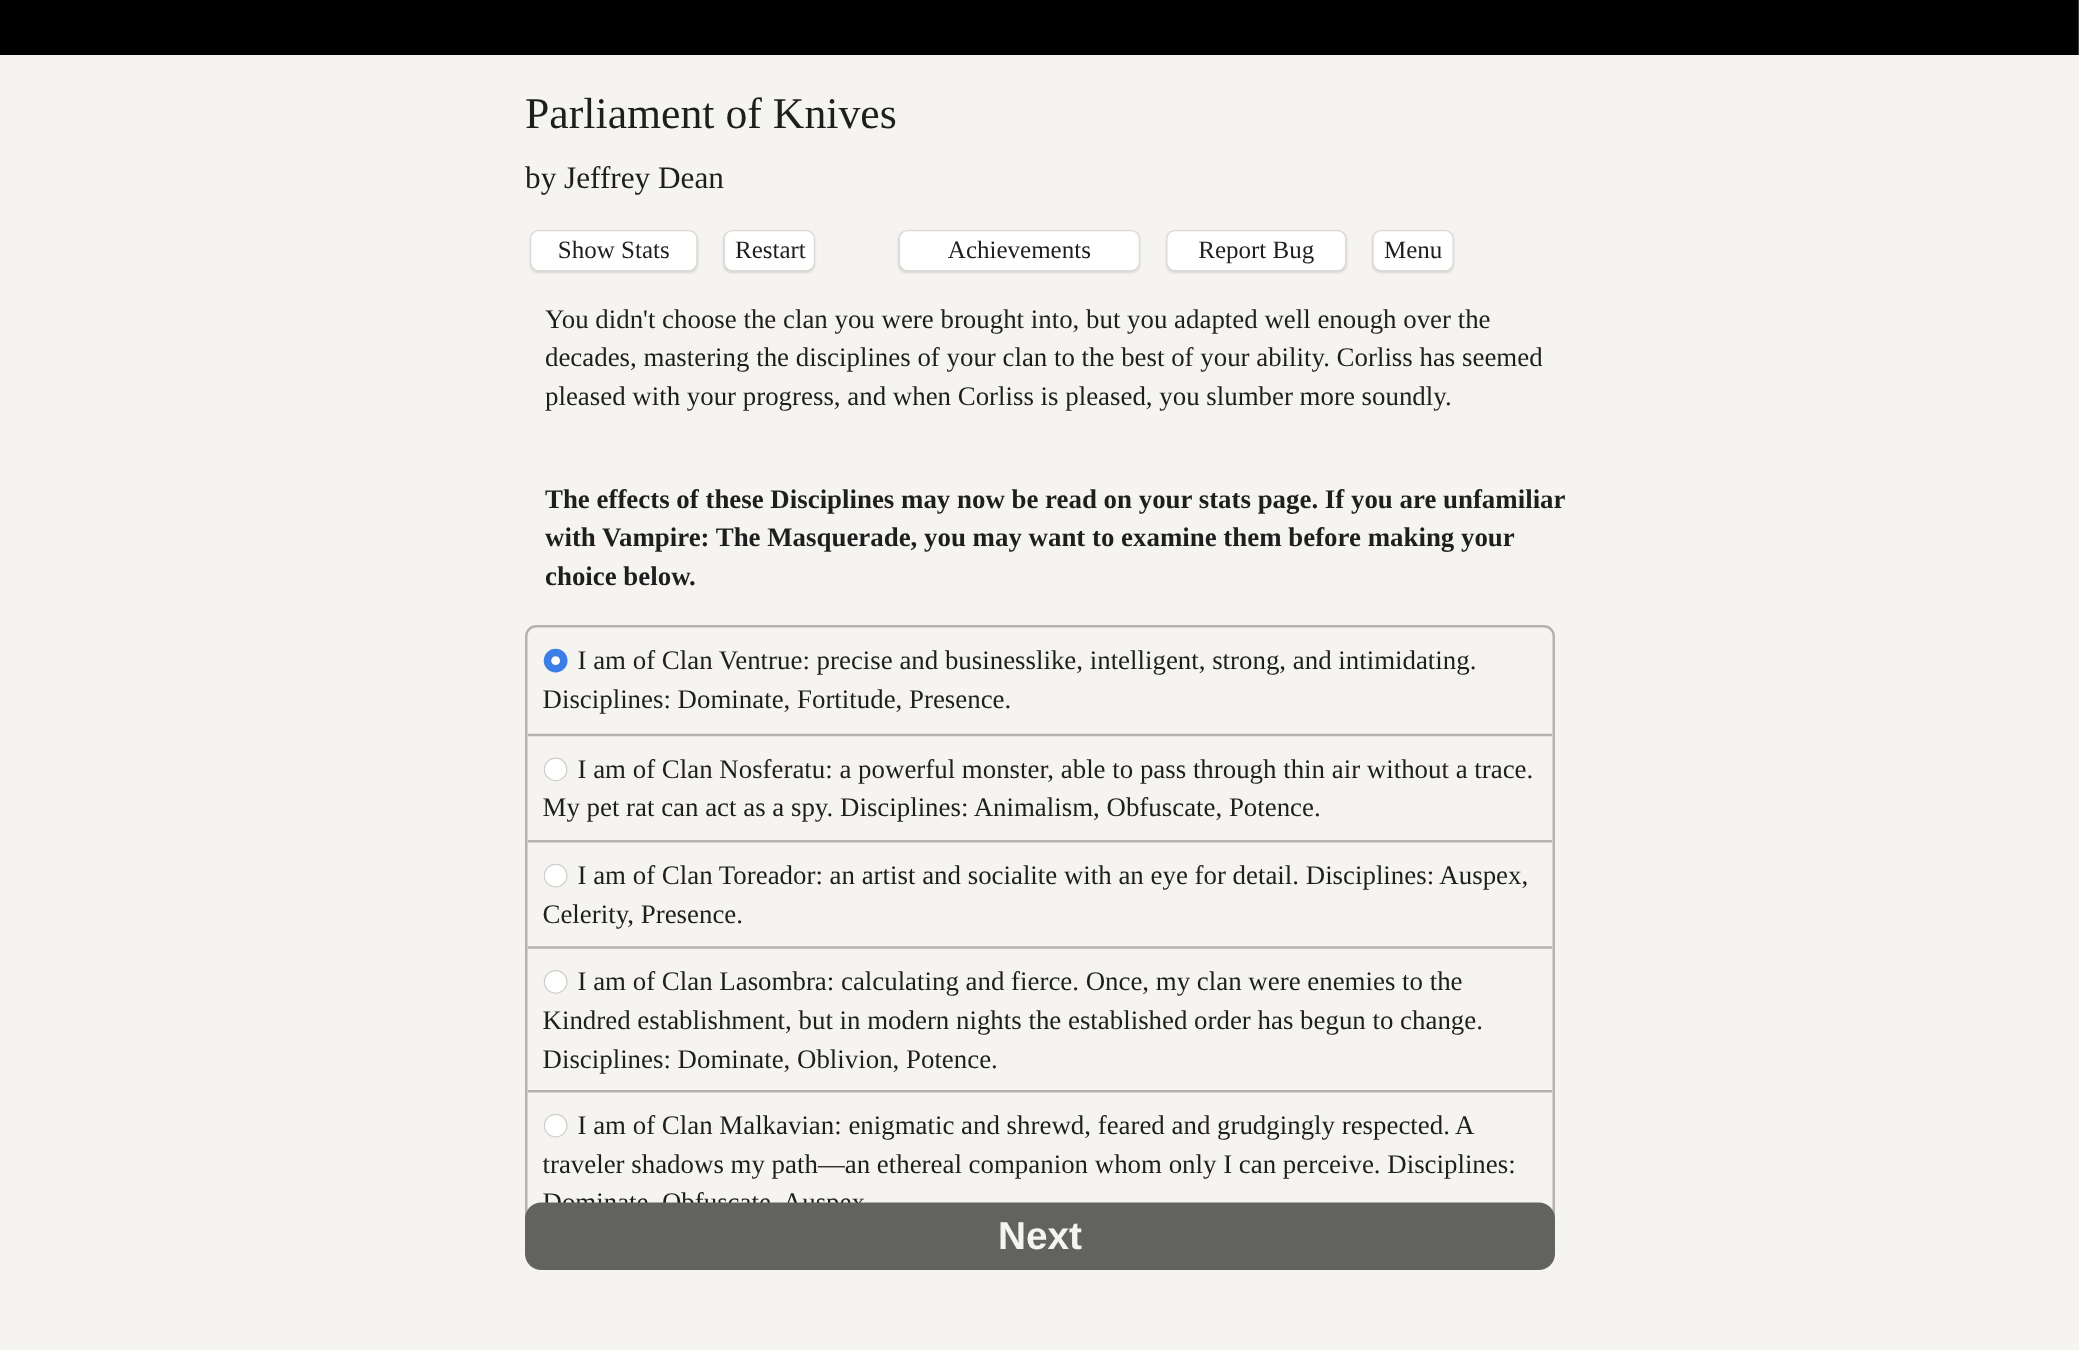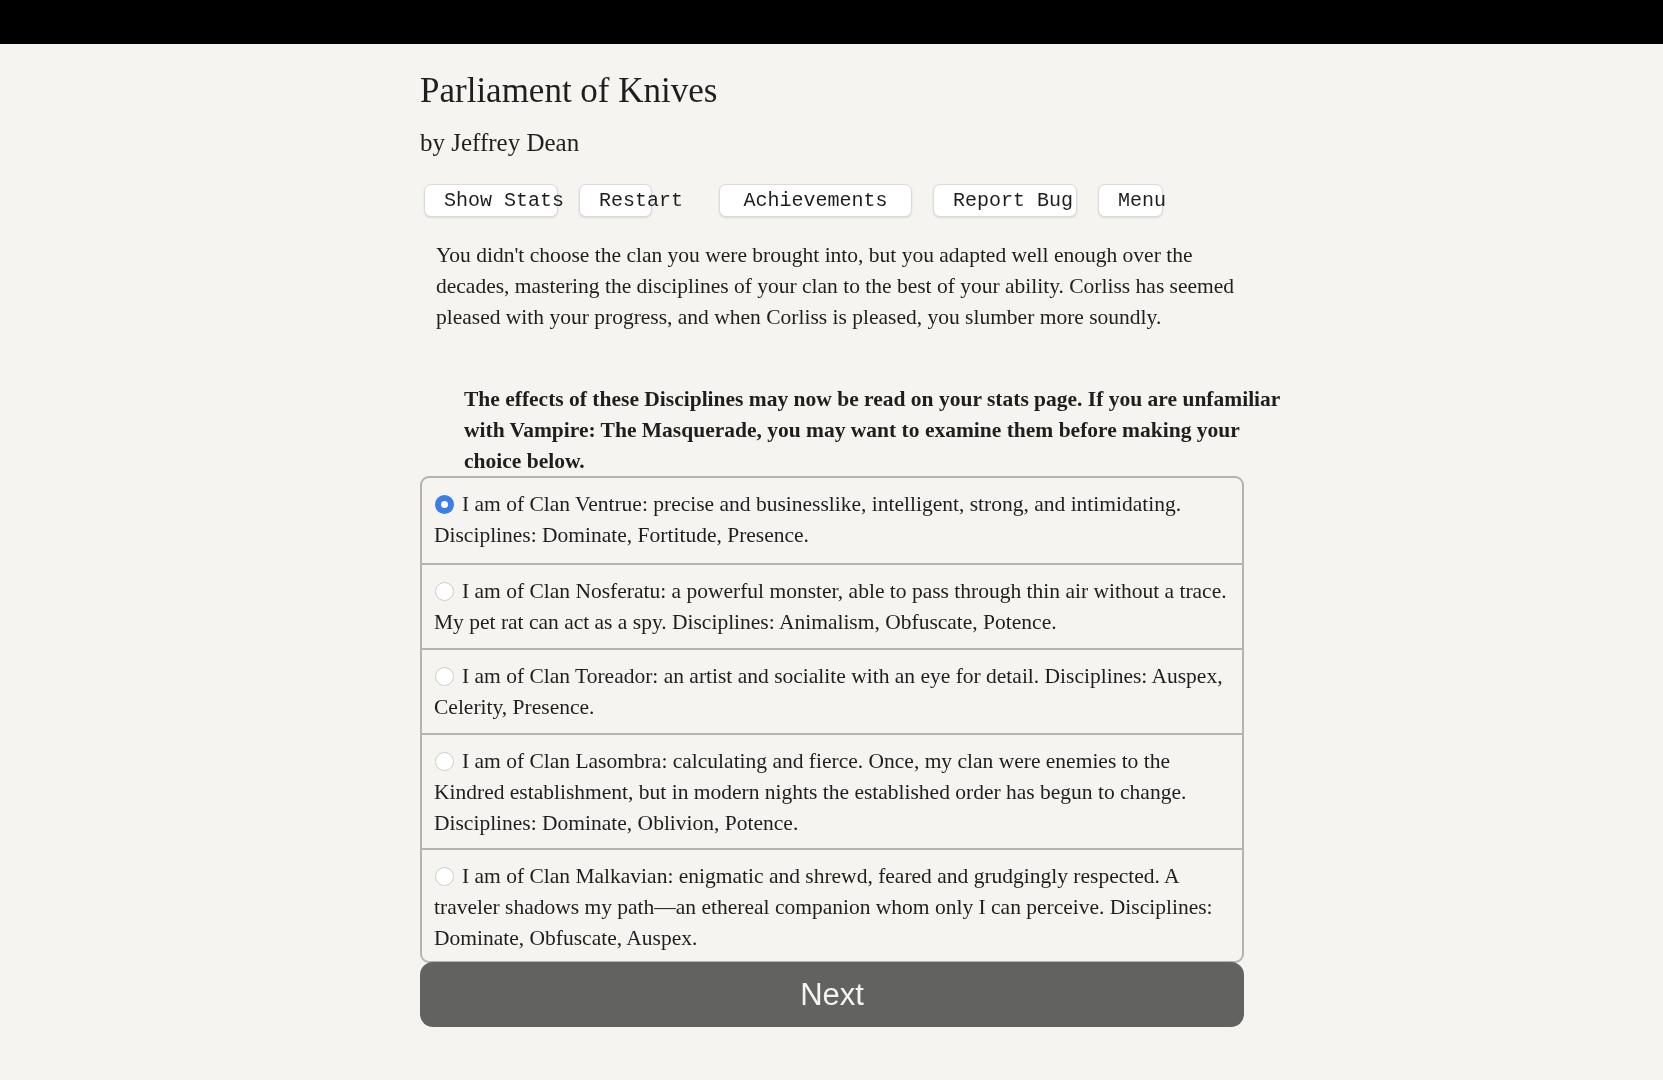--- a/index.html
+++ b/index.html
@@ -46,26 +46,26 @@
   .button-row {
     position: absolute;
     top: 140px;
     left: 4px;
     display: flex;
     gap: 21px;
   }
   .tool-btn {
     height: 33px;
     box-sizing: border-box;
-    padding: 0 19px;
+    padding: 0 8px;
     background: #ffffff;
     border: 1px solid #dcdad6;
     border-radius: 7px;
     box-shadow: 0 1px 2px rgba(0,0,0,0.12);
-    font-family: Liberation Mono, monospace;
+    font-family: Liberation Serif, serif;
     font-size: 20px;
     color: #1e1e1e;
     line-height: 31px;
     cursor: pointer;
     white-space: nowrap;
   }
   .btn-show-stats { width: 134px; }
   .btn-restart { width: 73px; }
   .btn-achievements { width: 193px; margin-left: 46px; }
   .btn-report-bug { width: 144px; }
@@ -73,25 +73,25 @@
 
   .para {
     position: absolute;
     left: 16px;
     width: 824px;
     font-size: 21.5px;
     line-height: 31px;
     margin: 0;
   }
   .para-1 { top: 196px; }
-  .para-2 { top: 340px; font-weight: bold; margin-left: 28px; }
+  .para-2 { top: 340px; font-weight: bold; }
 
   .choices {
     position: absolute;
-    top: 432px;
+    top: 456px;
     left: 0;
     width: 824px;
     box-sizing: border-box;
     border: 2px solid #b4b3b0;
     border-radius: 9px;
     background: #f5f4f0;
     overflow: hidden;
   }
   .choice {
     box-sizing: border-box;
@@ -128,28 +128,28 @@
     left: 6px; top: 6px;
     width: 7px; height: 7px;
     border-radius: 50%;
     background: #ffffff;
   }
   .next-btn {
     position: absolute;
     top: 962px;
     left: 0;
     width: 824px;
-    height: 65px;
+    height: 54px;
     border: none;
     border-radius: 13px;
     background: #626260;
     color: #f5f4f0;
     font-family: "Liberation Sans", "DejaVu Sans", sans-serif;
     font-size: 31px;
-    font-weight: normal;
+    font-weight: bold;
     cursor: pointer;
   }
   .next-btn { top: 918px; }
 </style>
 </head>
 <body>
 
 <div class="topbar"></div>
 
 <div class="container">

